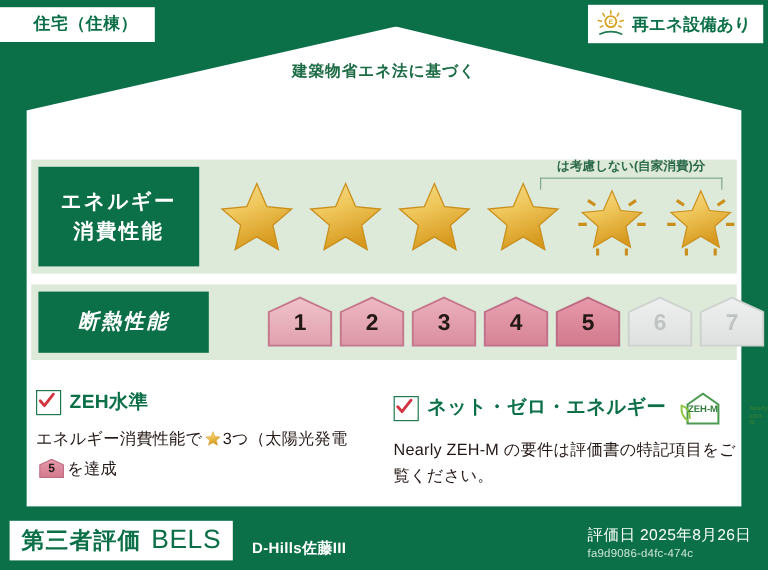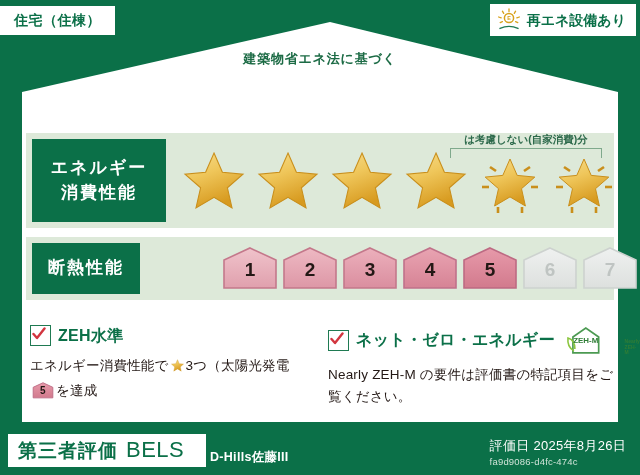--- a/index.html
+++ b/index.html
@@ -24,21 +24,21 @@
       22px 92px,
       330px 22px,
       618px 92px,
       618px 475px
     );
   }
   
   .cat-tag{
     position:absolute;left:0px;top:6px;
     background:#ffffff;
-    padding:5px 14px 6px 14px;
+    padding:5px 14px 6px 28px;
     z-index:6;
   }
   .cat-tag span{
     font-size:14px;font-weight:bold;color:#0b7048;
     letter-spacing:.5px;line-height:1;
     white-space:nowrap;
   }
   
   .renew{
     position:absolute;right:4px;top:4px;
@@ -75,21 +75,21 @@
   #row-insul{top:237px;height:63px;}
   .rowlabel{
     position:absolute;left:6px;top:6px;
     background:#0b7048;
     color:#ffffff;
     display:flex;align-items:center;justify-content:center;
     text-align:center;
     font-weight:bold;letter-spacing:2px;
   }
   #row-energy .rowlabel{width:134px;height:83px;font-size:17px;line-height:1.45;}
-  #row-insul .rowlabel{width:108px;height:51px;font-size:17px;line-height:1.2;}
+  #row-insul .rowlabel{width:142px;height:51px;font-size:17px;line-height:1.2;font-style:italic;}
   .stars{
     position:absolute;left:152px;top:0;height:95px;
     display:flex;align-items:center;gap:2px;
   }
   .star-wrap{position:relative;width:72px;height:72px;}
   .star-wrap.solar{width:72px;height:72px;}
   .star-svg{position:absolute;left:0;top:0;}
   .solar-bracket{
     position:absolute;left:450px;top:134px;width:152px;z-index:6;
     text-align:center;pointer-events:none;
@@ -148,21 +148,21 @@
     position:absolute;left:0;top:4px;width:22px;text-align:center;
     font-size:10px;font-weight:bold;color:#231815;line-height:1;
   }
   
   .foot-band{
     position:absolute;left:0;bottom:0;width:640px;height:53px;
     background:#0b7048;z-index:7;
   }
   .bels-box{
     position:absolute;left:8px;bottom:8px;
-    background:#ffffff;padding:5px 22px 6px 10px;
+    background:#ffffff;padding:5px 10px 6px 10px;
     display:flex;align-items:baseline;gap:8px;
     z-index:8;
   }
   .bels-jp{font-size:19px;font-weight:bold;color:#0b7048;letter-spacing:1px;line-height:1;}
   .bels-en{font-size:22px;font-weight:normal;color:#0b7048;letter-spacing:.5px;line-height:1;}
   .bldg{
     position:absolute;left:210px;bottom:12px;
     font-size:12.5px;font-weight:bold;color:#ffffff;
     letter-spacing:.3px;line-height:1;z-index:8;
   }

